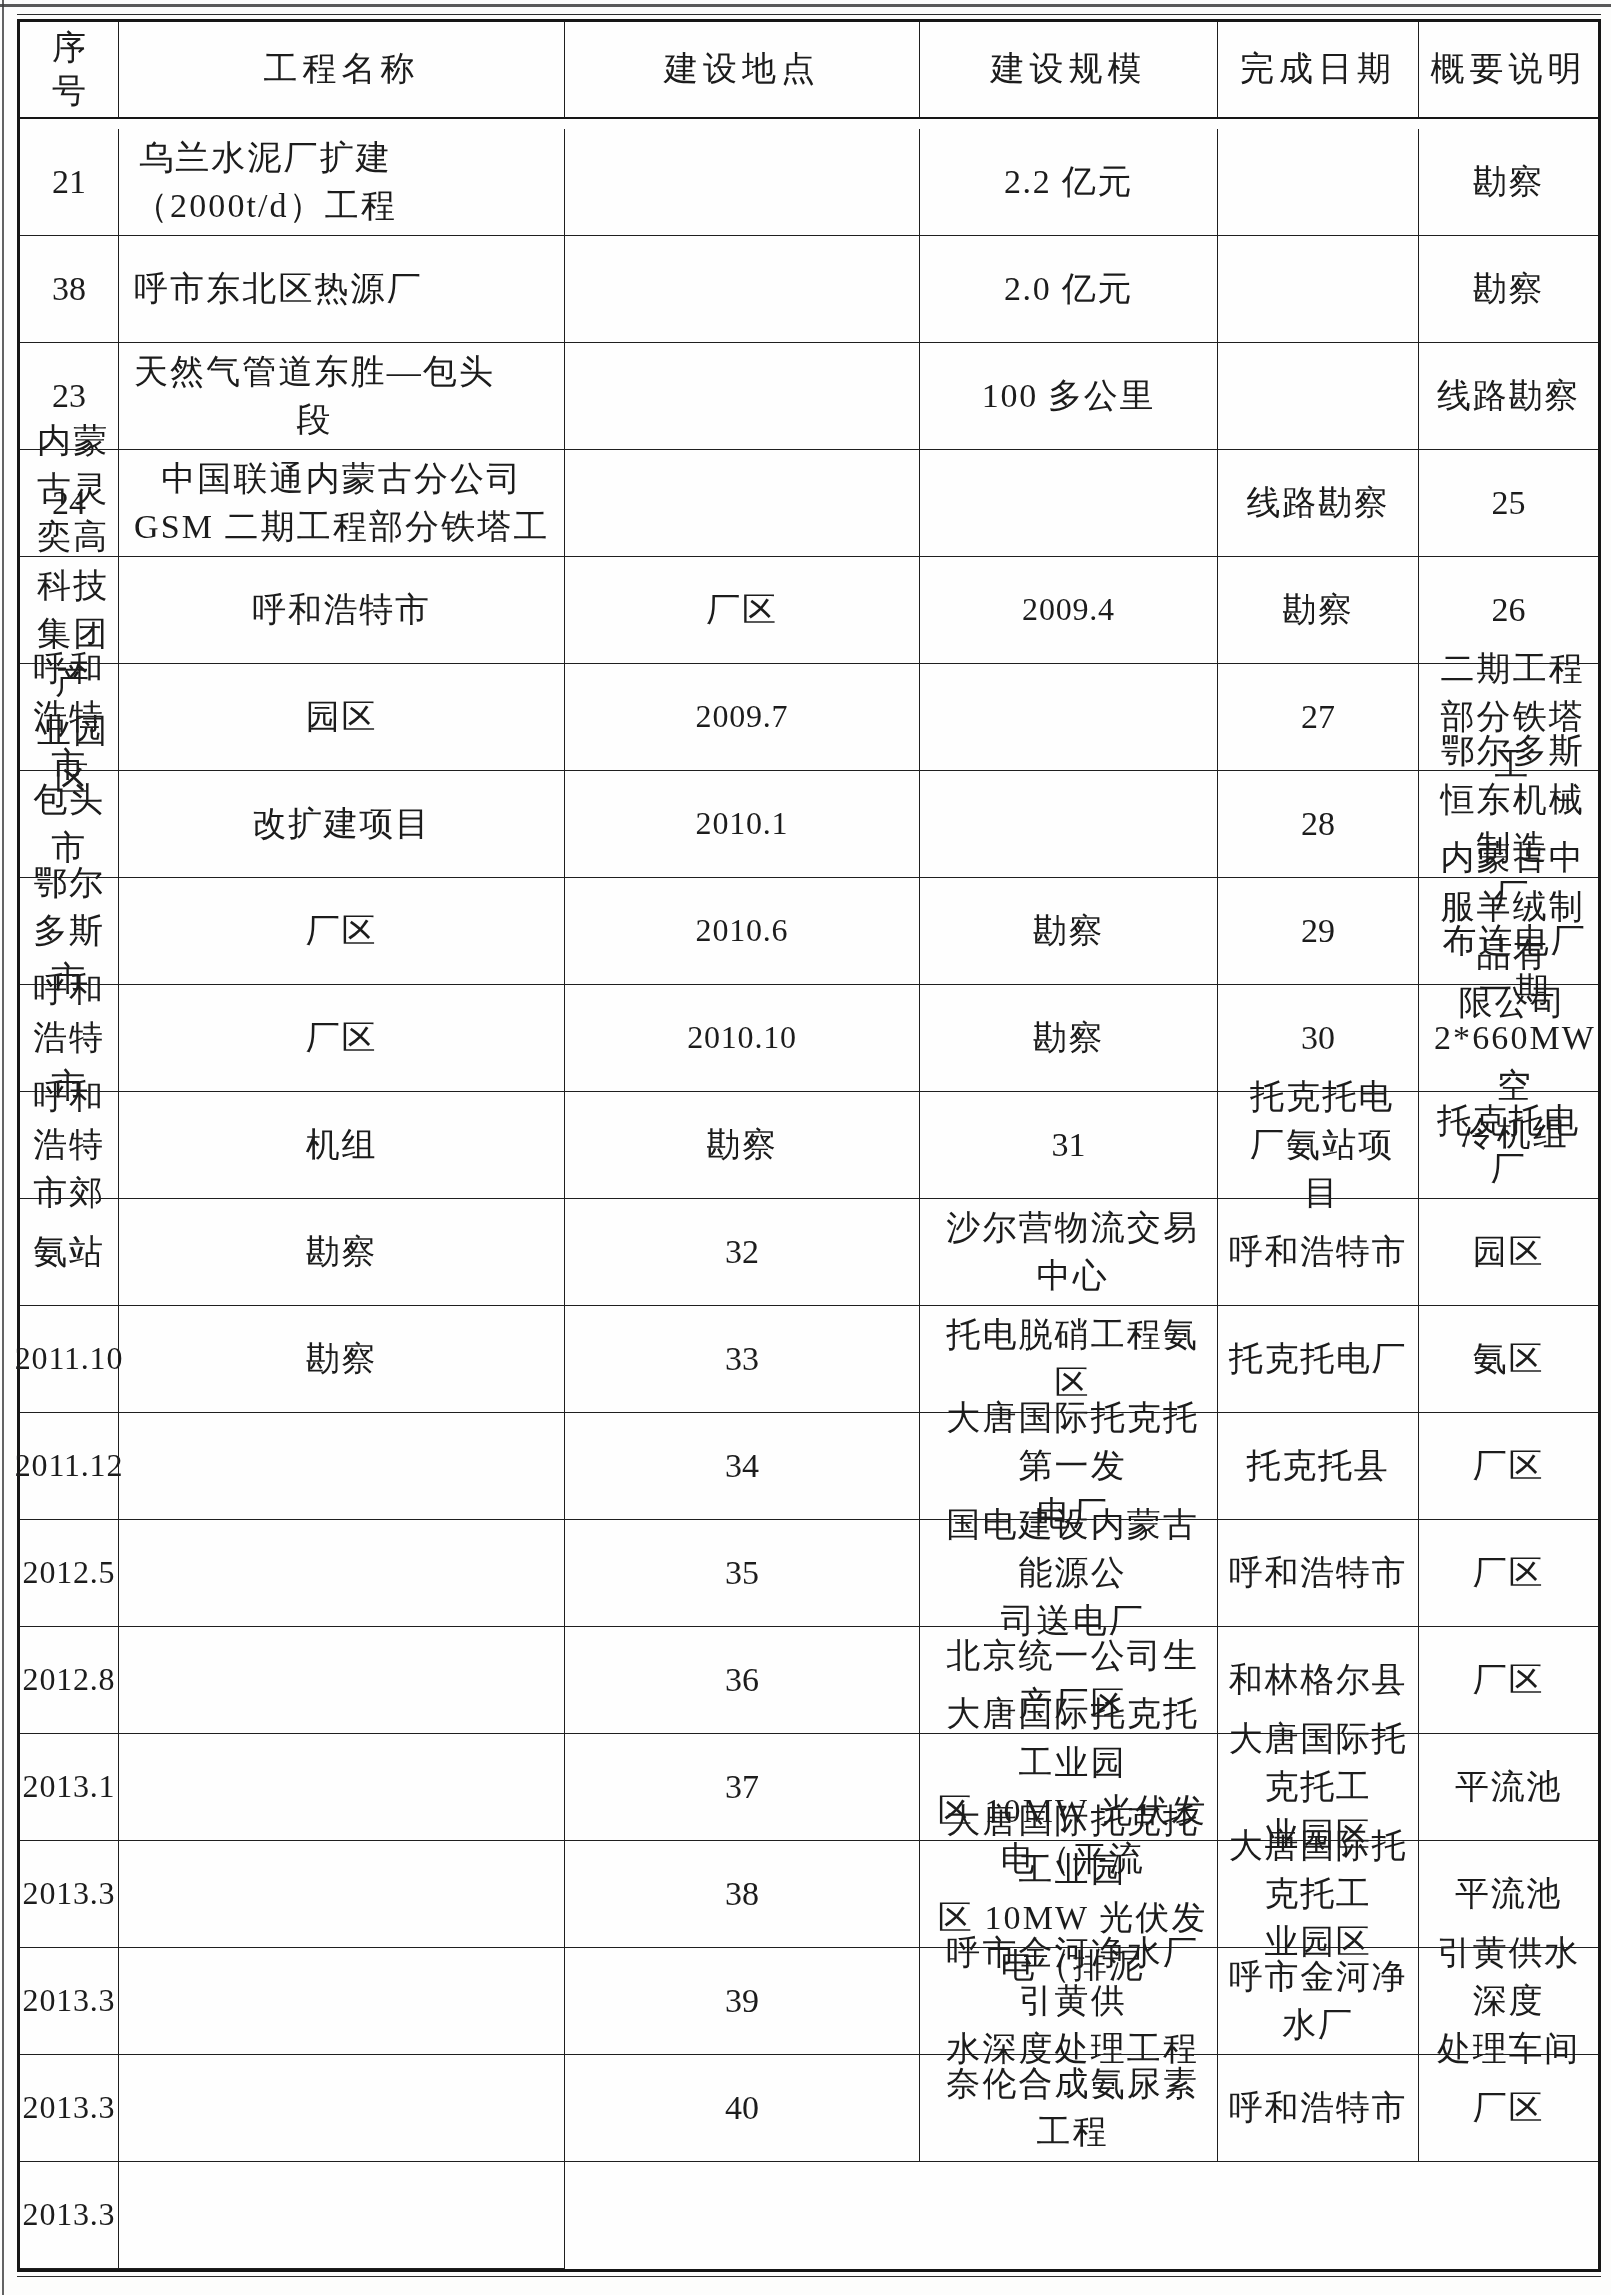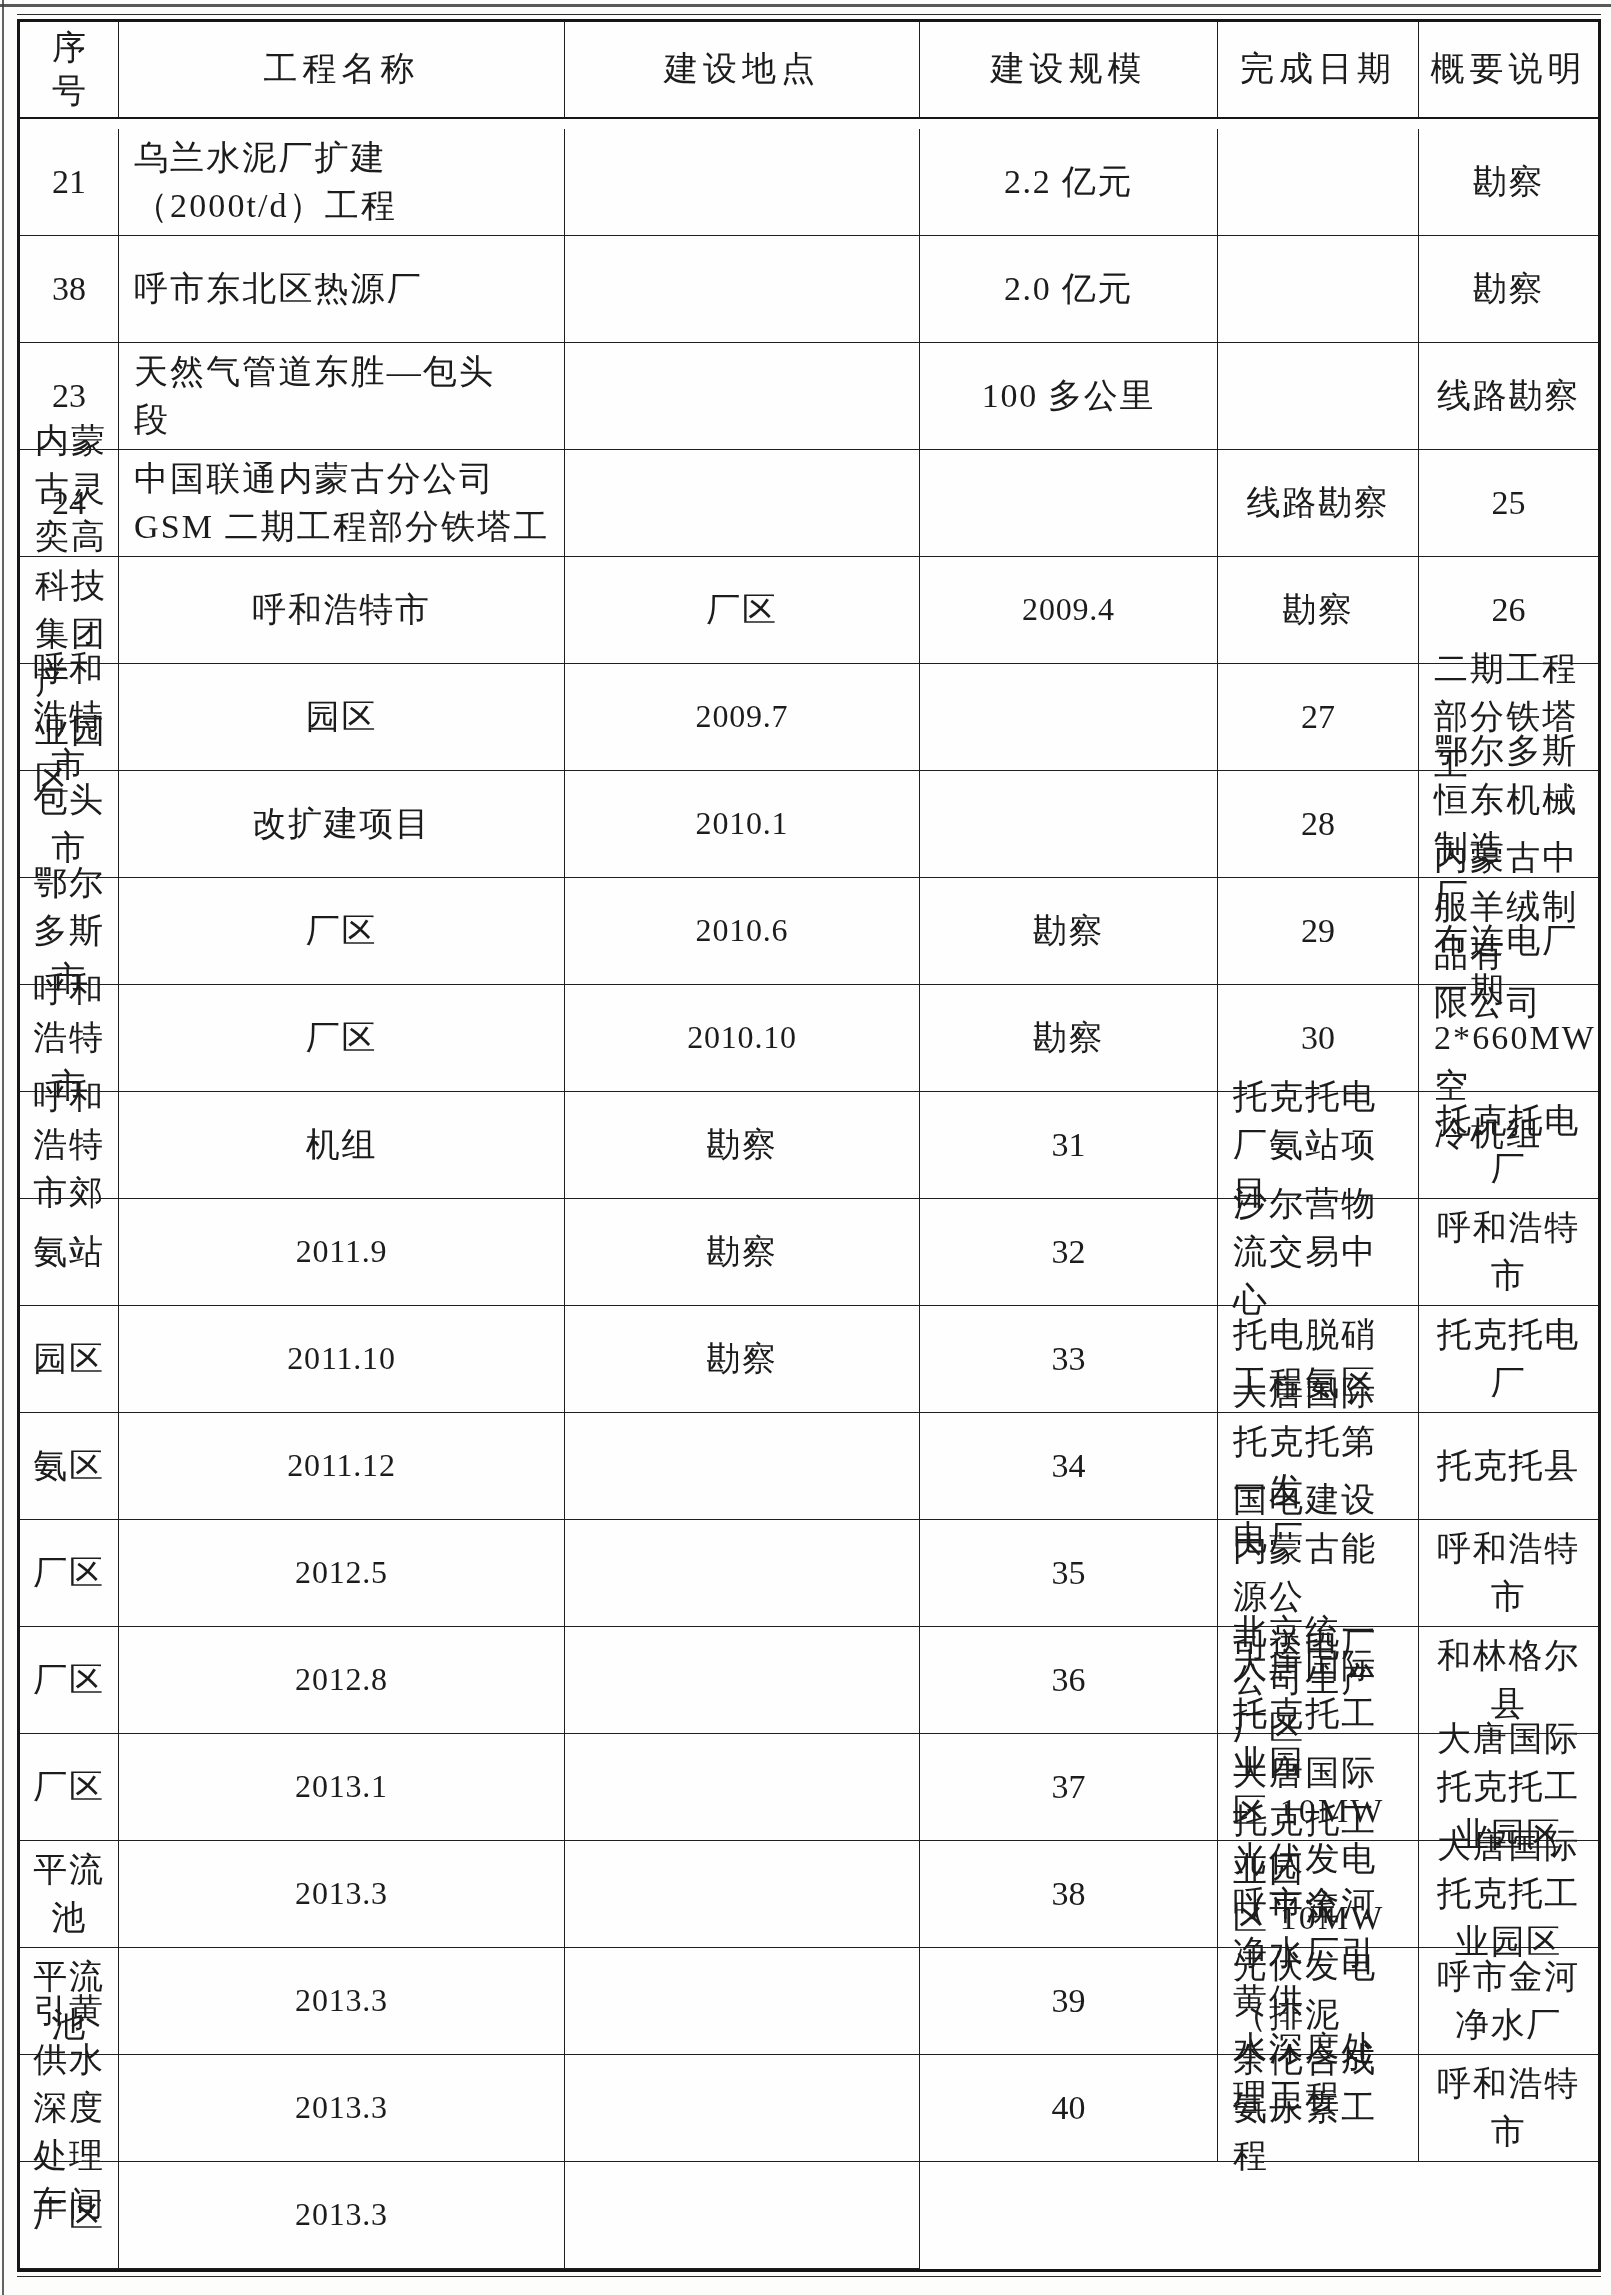--- a/index.html
+++ b/index.html
@@ -56,21 +56,21 @@
   .hcell {
     height: 97px;
     font-size: 34px;
     letter-spacing: 5px;
     border-bottom: 2.5px solid #161616;
   }
   .hcell.h-no { letter-spacing: 0; line-height: 1.25; }
 
   .cell.c-name {
     justify-content: flex-start;
-    text-align: left;
+    text-align: center;
     padding-left: 15px;
     letter-spacing: 2.1px;
   }
   .cell.c-date { font-size: 32px; letter-spacing: 0.8px; text-align: center; }
   .cell.c-no   { letter-spacing: 0; }
 </style>
 </head>
 <body>
 
 <div class="page">
@@ -158,21 +158,20 @@
     <div class="cell c-name">布连电厂一期 2*660MW 空
 冷机组</div>
     <div class="cell c-location">呼和浩特市郊</div>
     <div class="cell c-scale">机组</div>
     <div class="cell c-note">勘察</div>
 
     <div class="cell c-no">31</div>
     <div class="cell c-name">托克托电厂氨站项目</div>
     <div class="cell c-location">托克托电厂</div>
     <div class="cell c-scale">氨站</div>
-    <div class="cell c-date">2011.9</div>
     <div class="cell c-note">勘察</div>
 
     <div class="cell c-no">32</div>
     <div class="cell c-name">沙尔营物流交易中心</div>
     <div class="cell c-location">呼和浩特市</div>
     <div class="cell c-scale">园区</div>
     <div class="cell c-date">2011.10</div>
     <div class="cell c-note">勘察</div>
 
     <div class="cell c-no">33</div>

